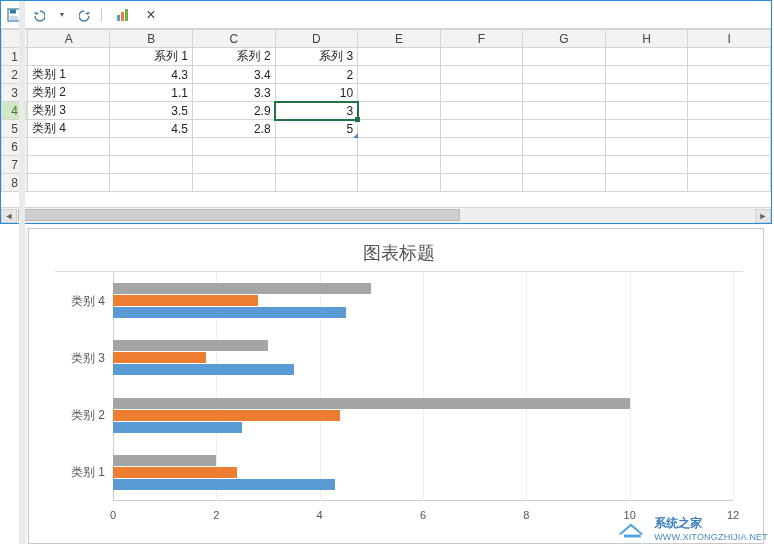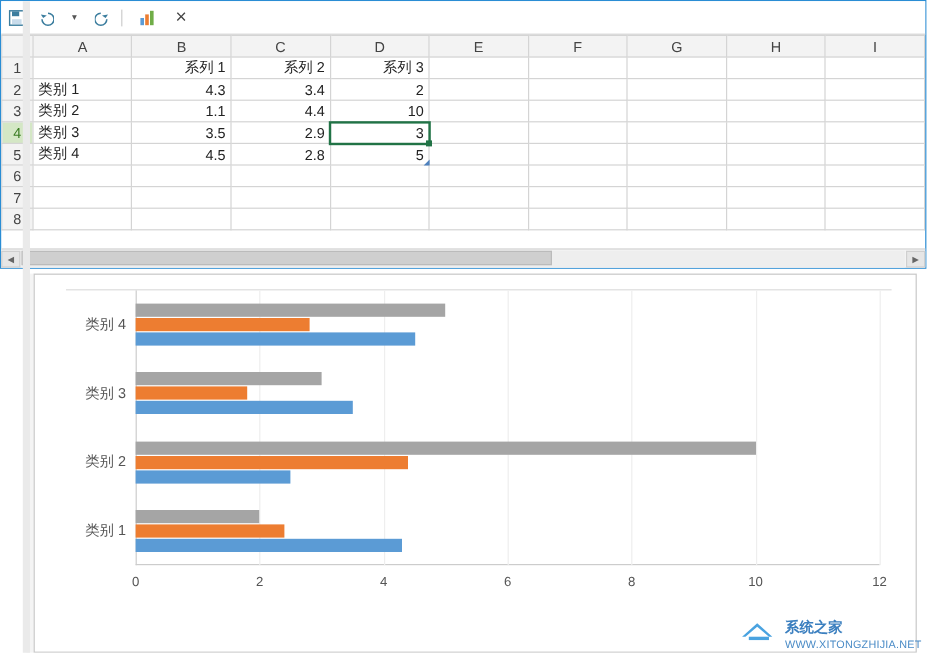--- a/index.html
+++ b/index.html
@@ -45,21 +45,21 @@
   .catlabel { position: absolute; left: 0; width: 50px; text-align: right; font-size: 12px; color: #555; transform: translateY(-50%); }
   .gridv { position: absolute; top: 0; bottom: 20px; width: 0; border-left: 1px solid #eee; }
   .xlabel { position: absolute; bottom: 0; font-size: 11px; color: #555; transform: translateX(-50%); }
   .c1 { background: #5b9bd5; }  
   .c2 { background: #ed7d31; }  
   .c3 { background: #a5a5a5; }  
   .axis-y { position: absolute; left: 58px; top: 0; bottom: 20px; border-left: 1px solid #ccc; }
   .axis-x { position: absolute; left: 58px; right: 10px; bottom: 20px; border-top: 1px solid #ccc; }
 
   
-  .wm { position: absolute; right: 6px; bottom: 2px; font-size: 12px; color: #3b7fbf; display: flex; align-items: flex-start; gap: 9px; }
+  .wm { position: absolute; right: 6px; bottom: 2px; font-size: 12px; color: #3b7fbf; display: flex; align-items: center; gap: 9px; }
   .wm .logo { width: 28px; height: 20px; }
   .wm .cn { font-weight: bold; }
   .wm .url { font-size: 9px; color: #4a8bc6; letter-spacing: .2px; }
 </style>
 </head>
 <body>
 
 <div class="sheet-win">
   <div class="titlebar">
     <div class="qat">
@@ -131,21 +131,21 @@
         <td class="empty"></td>
             <td class="empty"></td>
             <td class="empty"></td>
             <td class="empty"></td>
             <td class="empty"></td>
       </tr>
       <tr>
         <td class="rowhdr">3</td>
         <td class="colA">类别 2</td>
         <td class="num">1.1</td>
-        <td class="num">4.4</td>
+        <td class="num">3.3</td>
         <td class="num">10</td>
         <td class="empty"></td>
             <td class="empty"></td>
             <td class="empty"></td>
             <td class="empty"></td>
             <td class="empty"></td>
       </tr>
       <tr>
         <td class="rowhdr active">4</td>
         <td class="colA">类别 3</td>
@@ -214,20 +214,21 @@
     <span class="arrow">◄</span>
     <div class="track">
         <div class="thumb"></div>
       </div>
     <span class="arrow">►</span>
   </div>
 </div>
 
 <div class="wordpage">
   <div class="chartbox">
+    <div class="chart-title">图表标题</div>
     <div class="plot" id="plot">
       <div class="axis-y"></div>
       <div class="axis-x"></div>
     <div class="xlabel" style="left: 58px;">0</div>
         <div class="gridv" style="left: 161.333px;"></div>
         <div class="xlabel" style="left: 161.333px;">2</div>
         <div class="gridv" style="left: 264.667px;"></div>
         <div class="xlabel" style="left: 264.667px;">4</div>
         <div class="gridv" style="left: 368px;"></div>
         <div class="xlabel" style="left: 368px;">6</div>

